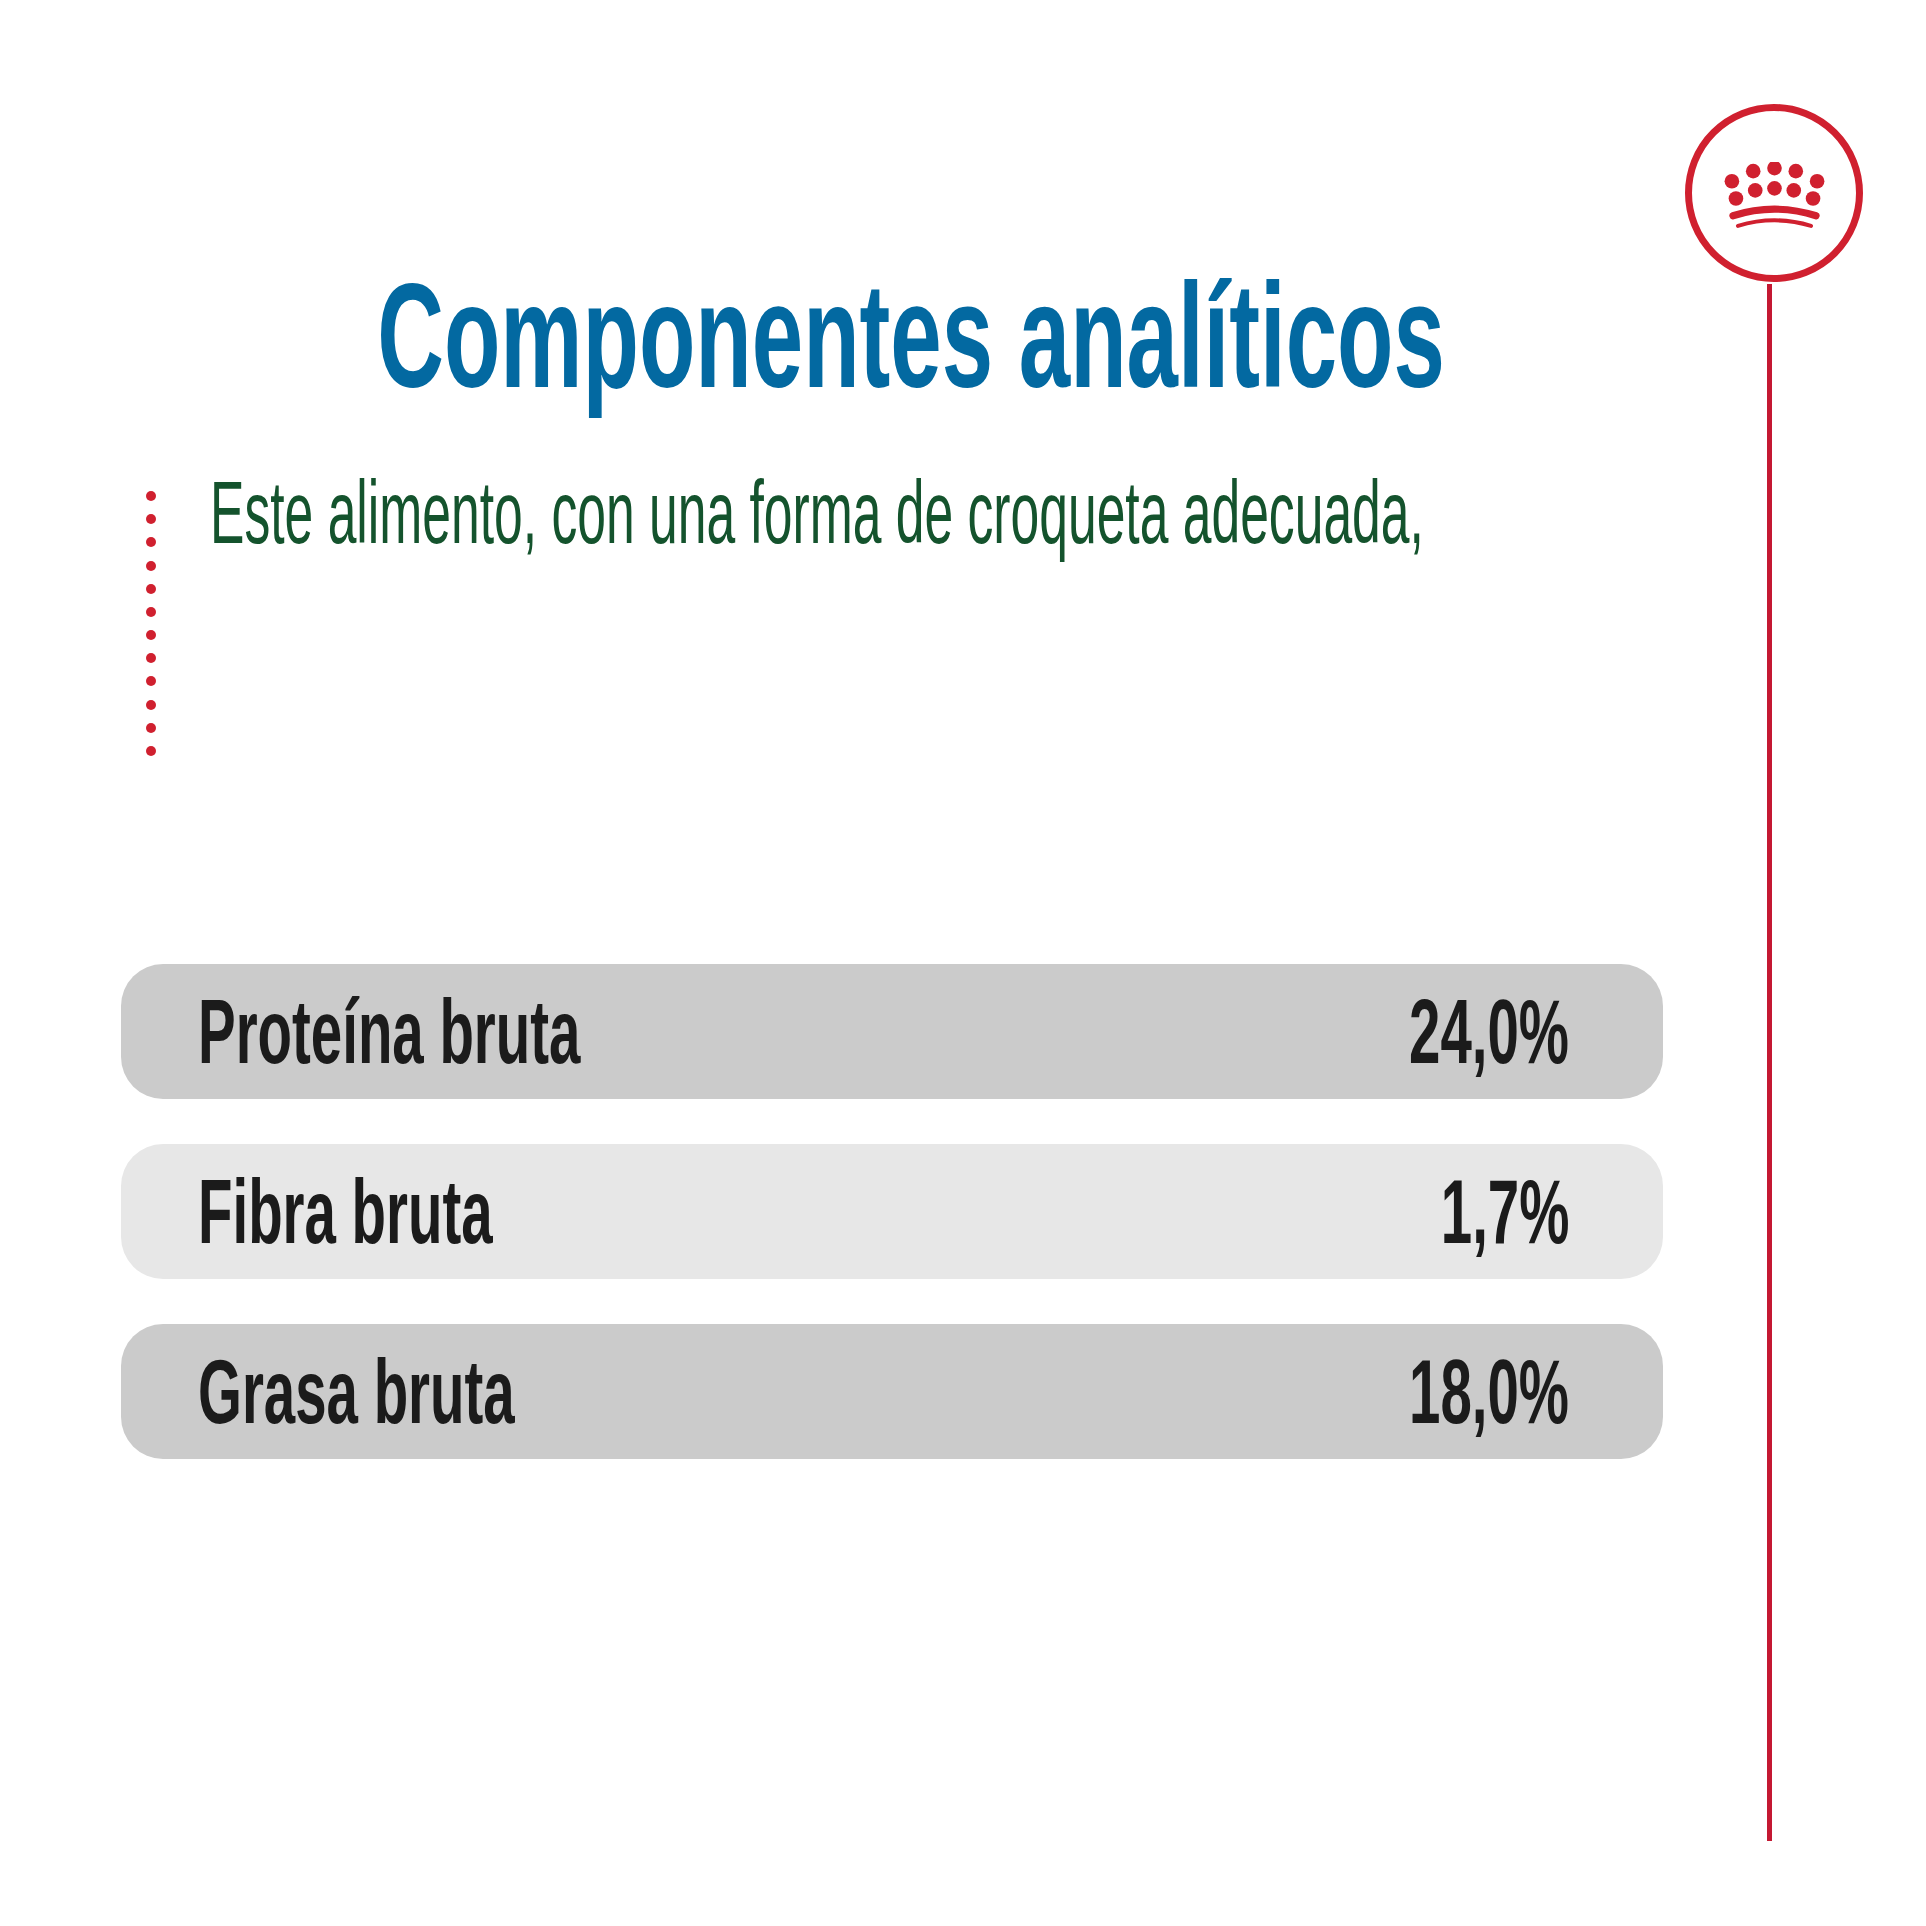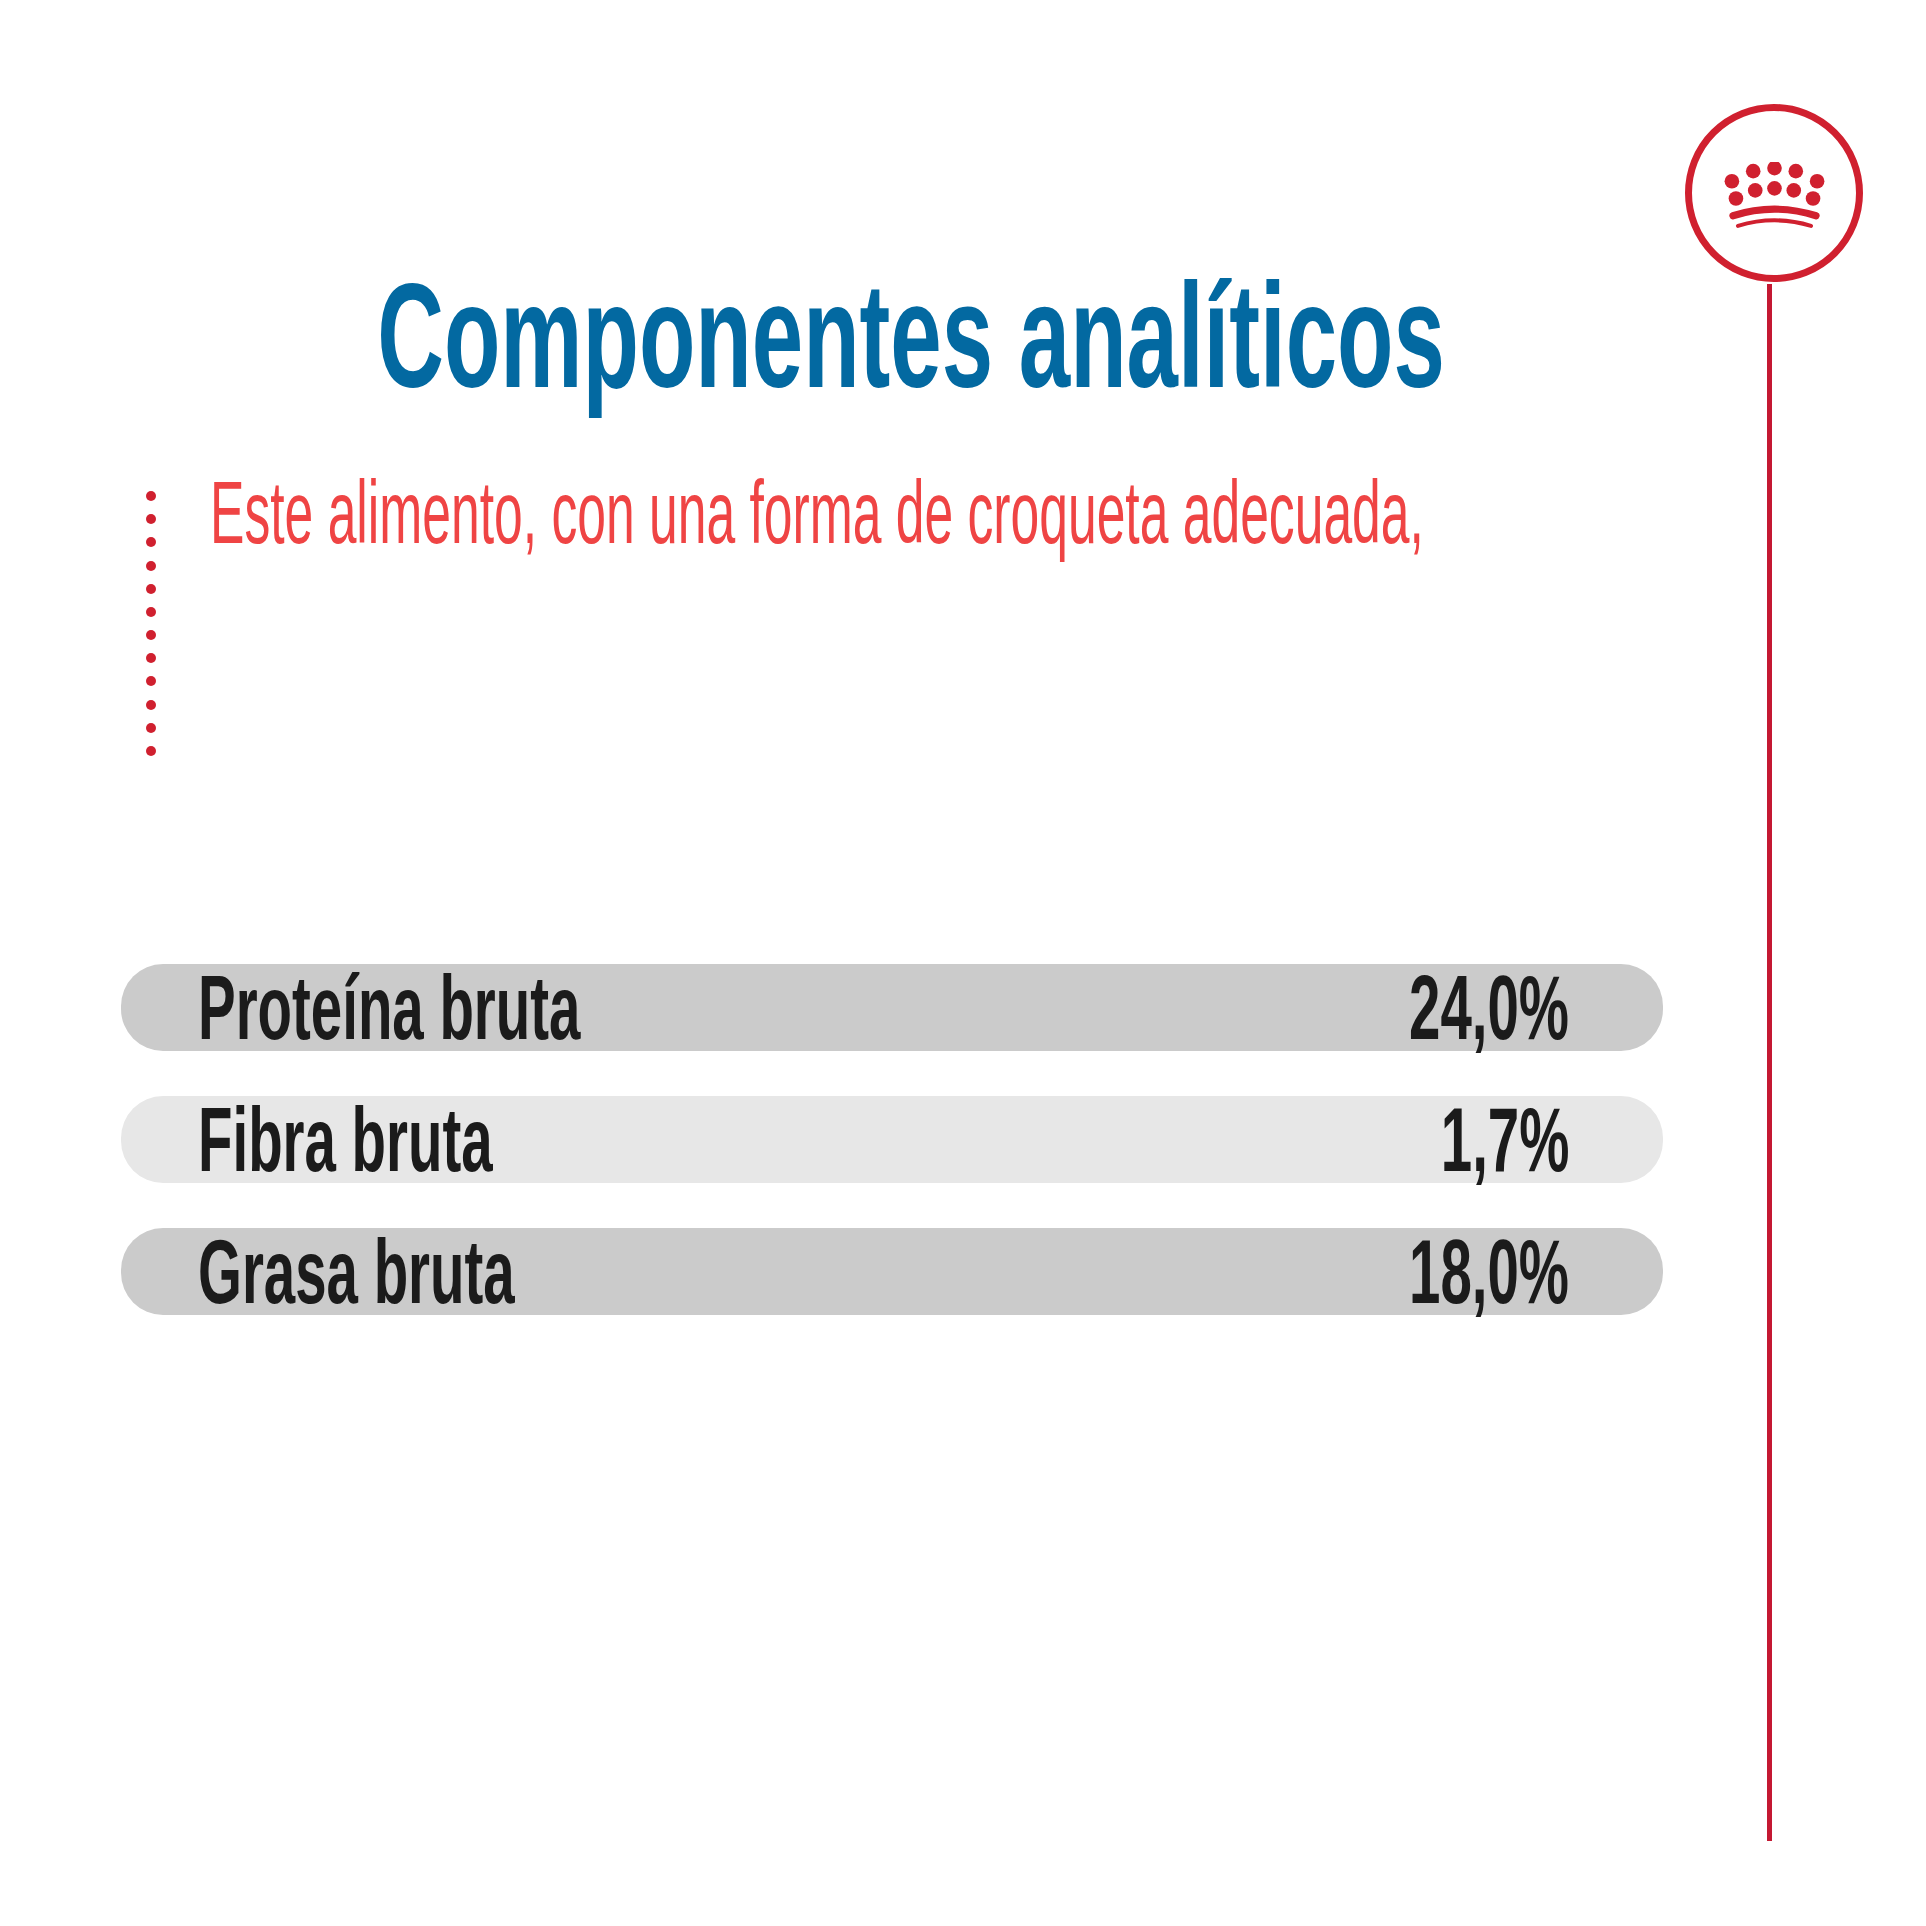--- a/index.html
+++ b/index.html
@@ -39,28 +39,28 @@
 
   .dotted-accent{
     position:absolute;left:146px;top:491px;height:265px;width:10px;
     display:flex;flex-direction:column;justify-content:space-between;
   }
   .dotted-accent .dot{width:10px;height:10px;border-radius:50%;background:#d0202f;}
 
   .intro{
     position:absolute;left:210px;top:454px;width:1544px;
     font-size:89px;line-height:117px;font-weight:400;
-    color:#ef4444;
+    color:#14532d;
   }
 
   .table{
     position:absolute;left:121px;top:964px;width:1542px;
   }
   .row{
-    height:87px;border-radius:42px;
+    height:135px;border-radius:42px;
     margin-bottom:45px;
     display:flex;align-items:center;justify-content:space-between;
     padding:0 94px 0 77px;box-sizing:border-box;
     font-size:91px;font-weight:700;color:#1b1b1b;line-height:1;
   }
   .row.dark{background:#cbcbcb;}
   .row.light{background:#e7e7e7;}
 </style>
 </head>
 <body>

